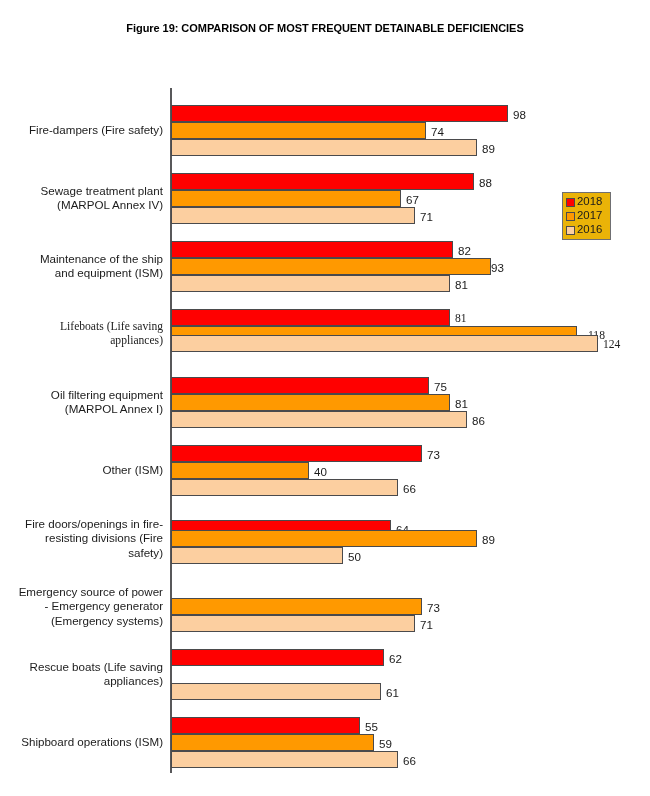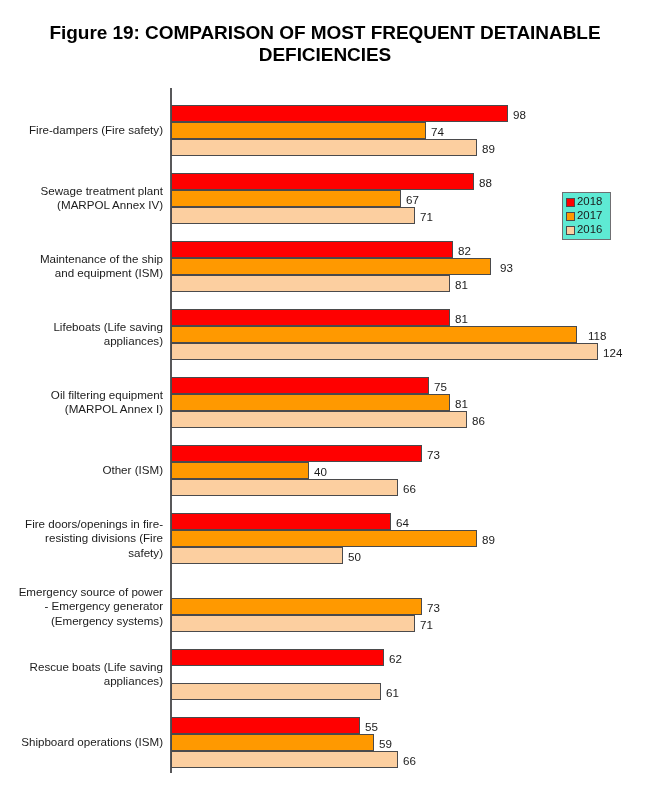--- a/index.html
+++ b/index.html
@@ -15,21 +15,21 @@
     color: #111111;
     overflow: hidden;
   }
 
   #figure-title {
     position: absolute;
     left: 0;
     top: 22px;
     width: 650px;
     text-align: center;
-    font-size: 19px;
+    font-size: 11px;
     font-weight: bold;
     letter-spacing: -0.05px;
     color: #000000;
   }
 
   #plot {
     position: absolute;
     left: 0;
     top: 0;
     width: 650px;
@@ -88,21 +88,21 @@
   }
 
   
   #legend {
     position: absolute;
     left: 562px;
     top: 192px;
     width: 49px;
     box-sizing: border-box;
     border: 1px solid #6f6f72;
-    background: #5eead4;
+    background: #eab308;
     padding: 2px 2px 2px 3px;
   }
   .legend-item {
     display: flex;
     align-items: center;
     height: 14px;
   }
   .legend-swatch {
     width: 9px;
     height: 9px;
@@ -164,41 +164,41 @@
         <div class="cat-label" style="top: 10.9px;">
           <div>Maintenance of the ship</div>
           <div>and equipment (ISM)</div>
         </div>
         <div class="bar-row" style="top: 0px; width: 282px;">
           <div class="bar" style="width: 282px; background: rgb(255, 0, 0);"></div>
           <span class="bar-value" style="left: 282px;">82</span>
         </div>
         <div class="bar-row" style="top: 17px; width: 320px;">
           <div class="bar" style="width: 320px; background: rgb(255, 153, 0);"></div>
-          <span class="bar-value" style="left: 324px;">93</span>
+          <span class="bar-value" style="left: 315px;">93</span>
         </div>
         <div class="bar-row" style="top: 34px; width: 279px;">
           <div class="bar" style="width: 279px; background: rgb(252, 207, 160);"></div>
           <span class="bar-value" style="left: 279px;">81</span>
         </div>
       </div>
-      <div class="cat-group" style="top: 309px; height: 51px;">
+      <div class="cat-group" style="top: 309px; height: 51px; font-family: Liberation Serif, serif;">
         <div class="cat-label" style="top: 10.9px;">
           <div>Lifeboats (Life saving</div>
           <div>appliances)</div>
         </div>
         <div class="bar-row" style="top: 0px; width: 279px;">
           <div class="bar" style="width: 279px; background: rgb(255, 0, 0);"></div>
           <span class="bar-value" style="left: 279px;">81</span>
         </div>
         <div class="bar-row" style="top: 17px; width: 406px;">
           <div class="bar" style="width: 406px; background: rgb(255, 153, 0);"></div>
           <span class="bar-value" style="left: 406px; padding-left: 11px;">118</span>
         </div>
-        <div class="bar-row" style="top: 34px; width: 427px;">
+        <div class="bar-row" style="top: 26px; width: 427px;">
           <div class="bar" style="width: 427px; background: rgb(252, 207, 160);"></div>
           <span class="bar-value" style="left: 427px;">124</span>
         </div>
       </div>
       <div class="cat-group" style="top: 377px; height: 51px;">
         <div class="cat-label" style="top: 10.9px;">
           <div>Oil filtering equipment</div>
           <div>(MARPOL Annex I)</div>
         </div>
         <div class="bar-row" style="top: 0px; width: 258px;">
@@ -230,21 +230,21 @@
           <div class="bar" style="width: 227px; background: rgb(252, 207, 160);"></div>
           <span class="bar-value" style="left: 227px;">66</span>
         </div>
       </div>
       <div class="cat-group" style="top: 513px; height: 51px;">
         <div class="cat-label" style="top: 3.6px;">
           <div>Fire doors/openings in fire-</div>
           <div>resisting divisions (Fire</div>
           <div>safety)</div>
         </div>
-        <div class="bar-row" style="top: 0px; width: 197px; text-decoration: underline;">
+        <div class="bar-row" style="top: 7px; width: 197px; text-decoration: underline;">
           <div class="bar" style="width: 220px; background: rgb(255, 0, 0);"></div>
           <span class="bar-value" style="left: 220px;">64</span>
         </div>
         <div class="bar-row" style="top: 17px; width: 306px;">
           <div class="bar" style="width: 306px; background: rgb(255, 153, 0);"></div>
           <span class="bar-value" style="left: 306px;">89</span>
         </div>
         <div class="bar-row" style="top: 34px; width: 172px;">
           <div class="bar" style="width: 172px; background: rgb(252, 207, 160);"></div>
           <span class="bar-value" style="left: 172px;">50</span>

